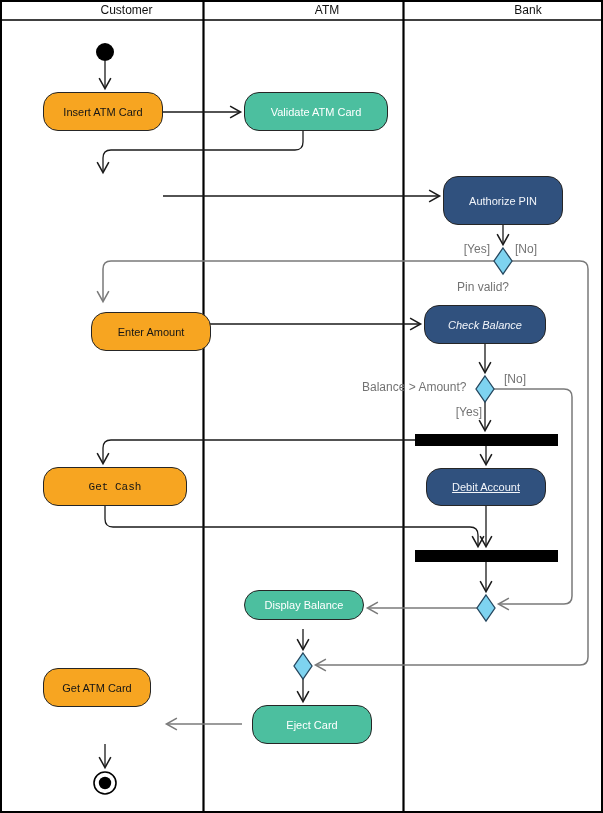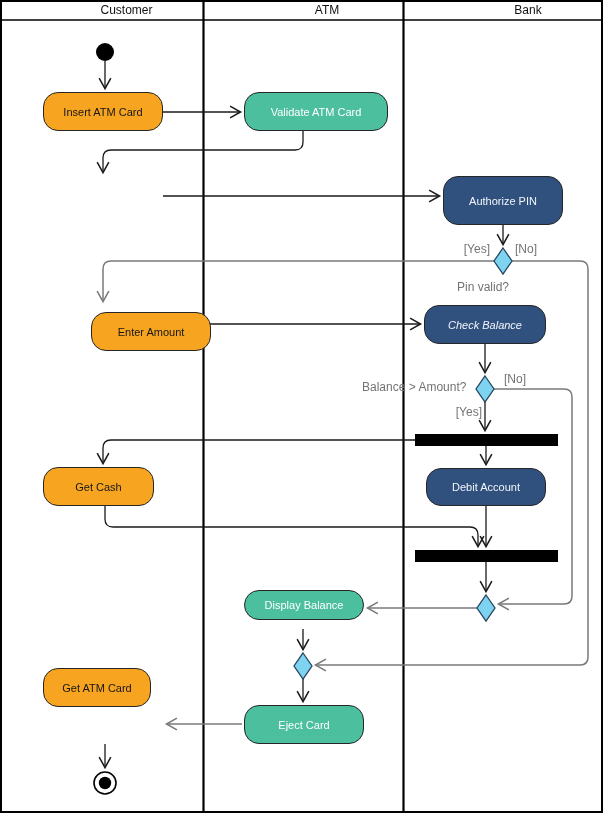--- a/index.html
+++ b/index.html
@@ -88,24 +88,24 @@
 
     <circle cx="103" cy="781" r="11" fill="#fff" stroke="#000" stroke-width="1.6"></circle>
     <circle cx="103" cy="781" r="6.2" fill="#000"></circle>
   </svg>
 
   <div class="node orange" style="left:41px;top:90px;width:120px;height:39px;">Insert ATM Card</div>
   <div class="node teal" style="left:242px;top:90px;width:144px;height:39px;">Validate ATM Card</div>
   <div class="node blue" style="left:441px;top:174px;width:120px;height:49px;">Authorize PIN</div>
   <div class="node orange" style="left:41px;top:310px;width:120px;height:39px;margin-left:48px;">Enter Amount</div>
   <div class="node blue" style="left:422px;top:303px;width:122px;height:39px;font-style:italic;">Check Balance</div>
-  <div class="node orange" style="left:41px;top:465px;width:111px;height:39px;">Get Cash</div>
-  <div class="node blue" style="left:424px;top:466px;width:120px;height:38px;">Debit Account</div>
+  <div class="node orange" style="left:41px;top:465px;width:144px;height:39px;font-family:Liberation Mono, monospace;">Get Cash</div>
+  <div class="node blue" style="left:424px;top:466px;width:120px;height:38px;text-decoration:underline;">Debit Account</div>
   <div class="node teal" style="left:242px;top:588px;width:120px;height:30px;">Display Balance</div>
-  <div class="node teal" style="left:242px;top:703px;width:120px;height:39px;">Eject Card</div>
+  <div class="node teal" style="left:250px;top:703px;width:120px;height:39px;">Eject Card</div>
   <div class="node orange" style="left:41px;top:666px;width:108px;height:39px;">Get ATM Card</div>
 
   <div class="flow-label" style="left:450px;top:240px;width:38px;text-align:right;">[Yes]</div>
   <div class="flow-label" style="left:513px;top:240px;">[No]</div>
   <div class="flow-label" style="left:455px;top:278px;width:92px;text-align:left;">Pin valid?</div>
   <div class="flow-label" style="left:360px;top:378px;width:110px;text-align:left;">Balance &gt; Amount?</div>
   <div class="flow-label" style="left:502px;top:370px;">[No]</div>
   <div class="flow-label" style="left:448px;top:403px;width:32px;text-align:right;">[Yes]</div>
 
 </div>

